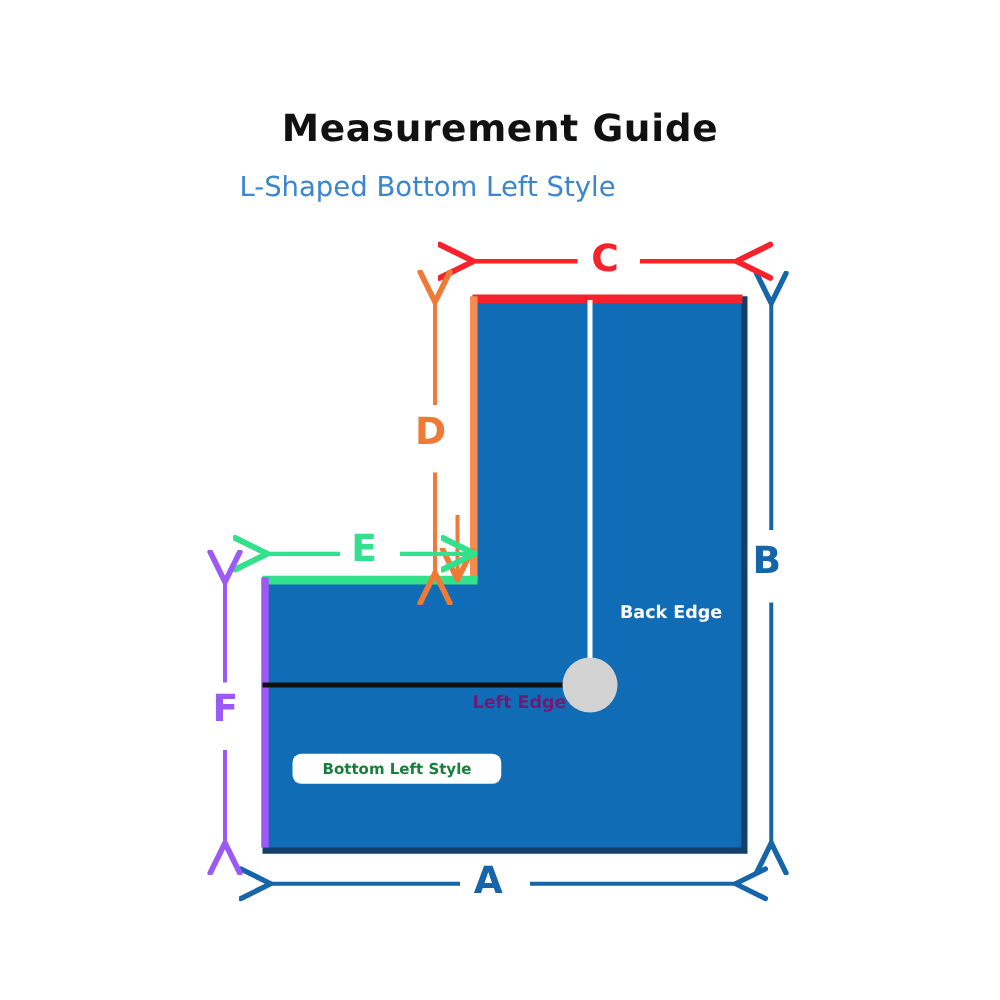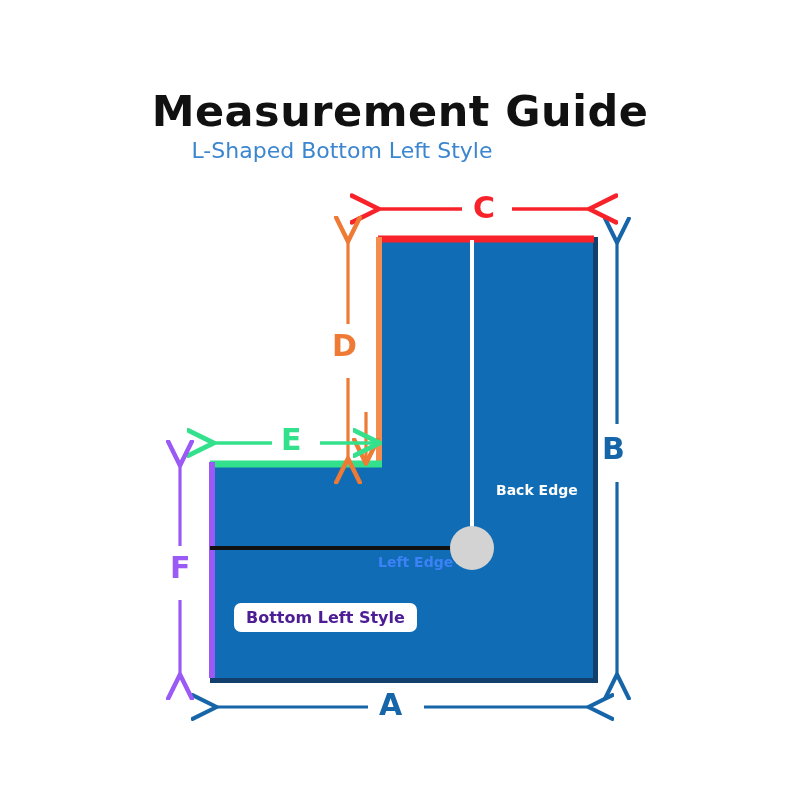--- a/index.html
+++ b/index.html
@@ -19,21 +19,21 @@
     width: 800px;
     height: 800px;
     background: #ffffff;
   }
   .title {
     position: absolute;
     left: 0;
     top: 86px;
     width: 800px;
     text-align: center;
-    font-size: 43px;
+    font-size: 30px;
     font-weight: bold;
     color: #111111;
     letter-spacing: 0.5px;
     font-family: "DejaVu Sans", sans-serif;
   }
   .subtitle {
     position: absolute;
     left: 0;
     top: 138px;
     width: 684px;
@@ -62,31 +62,31 @@
   .lbl-f { left: 170px; top: 553px; font-size: 30px; color: #9B59F5; }
 
   .edge-text {
     position: absolute;
     font-weight: bold;
     font-size: 14px;
     font-family: "DejaVu Sans", sans-serif;
     white-space: nowrap;
   }
   .back-edge-text { left: 496px; top: 482px; color: #ffffff; }
-  .left-edge-text { left: 378px; top: 554px; color: #3b82f6; }
+  .left-edge-text { left: 378px; top: 554px; color: #701a75; }
 
   .style-badge {
     position: absolute;
     left: 234px;
     top: 603px;
     background: #ffffff;
-    color: #4c1d95;
+    color: #15803d;
     font-weight: bold;
-    font-size: 16px;
-    padding: 5px 12px;
+    font-size: 12px;
+    padding: 5px 24px;
     border-radius: 7px;
     font-family: "DejaVu Sans", sans-serif;
     white-space: nowrap;
   }
 </style>
 </head>
 <body>
 
 <div id="root">
 

